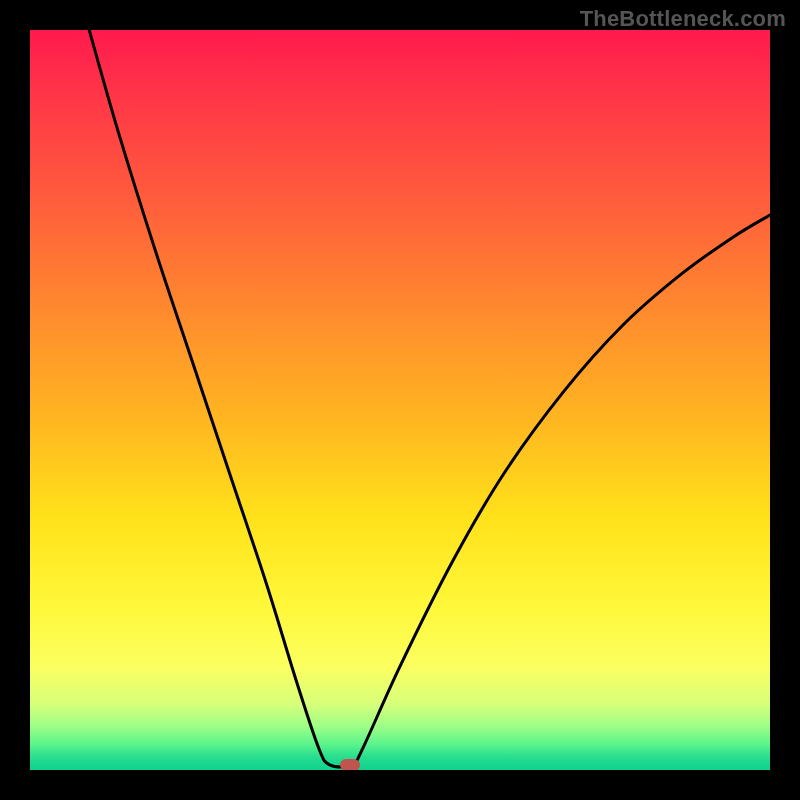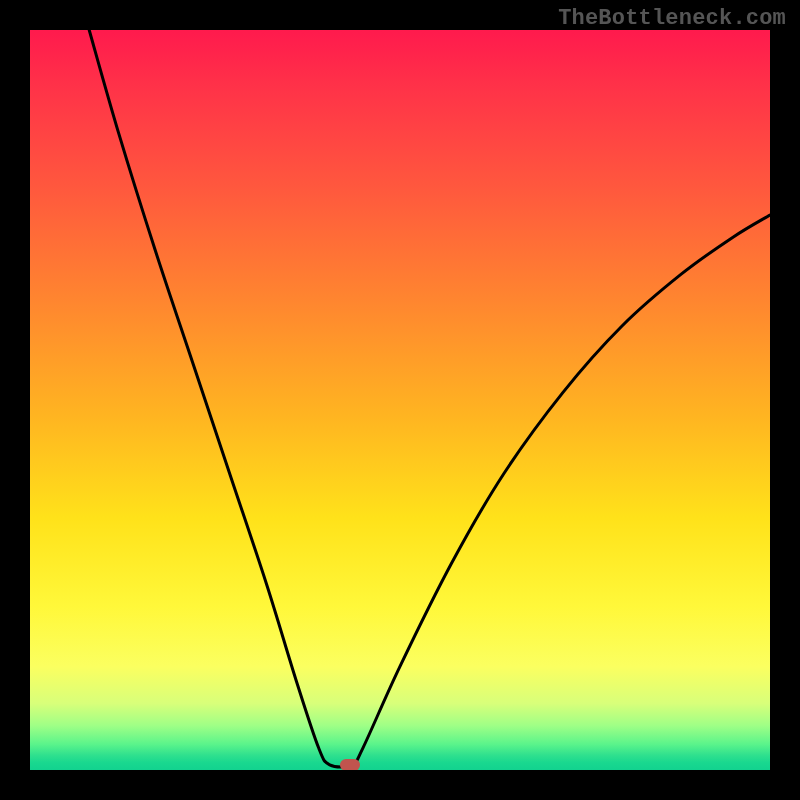--- a/index.html
+++ b/index.html
@@ -19,21 +19,20 @@
   }
   .watermark {
     position: absolute;
     top: 6px;
     right: 14px;
     font-size: 22px;
     font-weight: bold;
     color: #555;
     letter-spacing: 0.2px;
     z-index: 5;
-    font-family: Liberation Mono, monospace;
   }
   .plot-frame {
     position: absolute;
     left: 30px;
     top: 30px;
     width: 740px;
     height: 740px;
     background: #000;
   }
   .plot-area {

